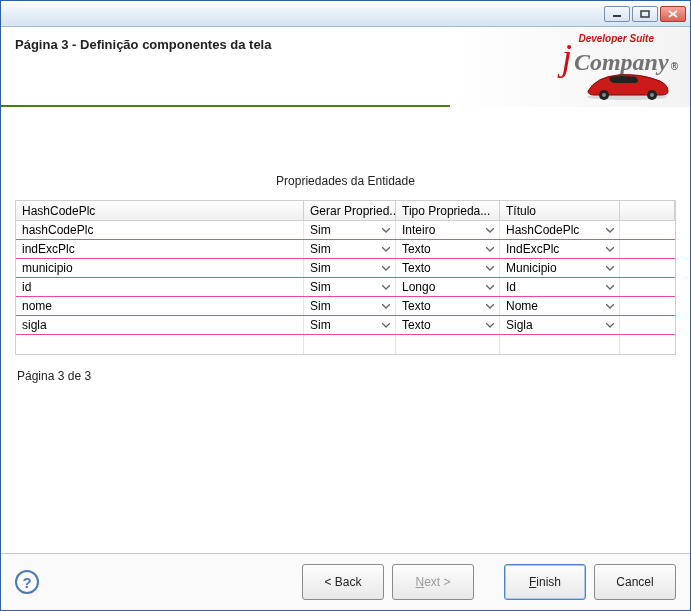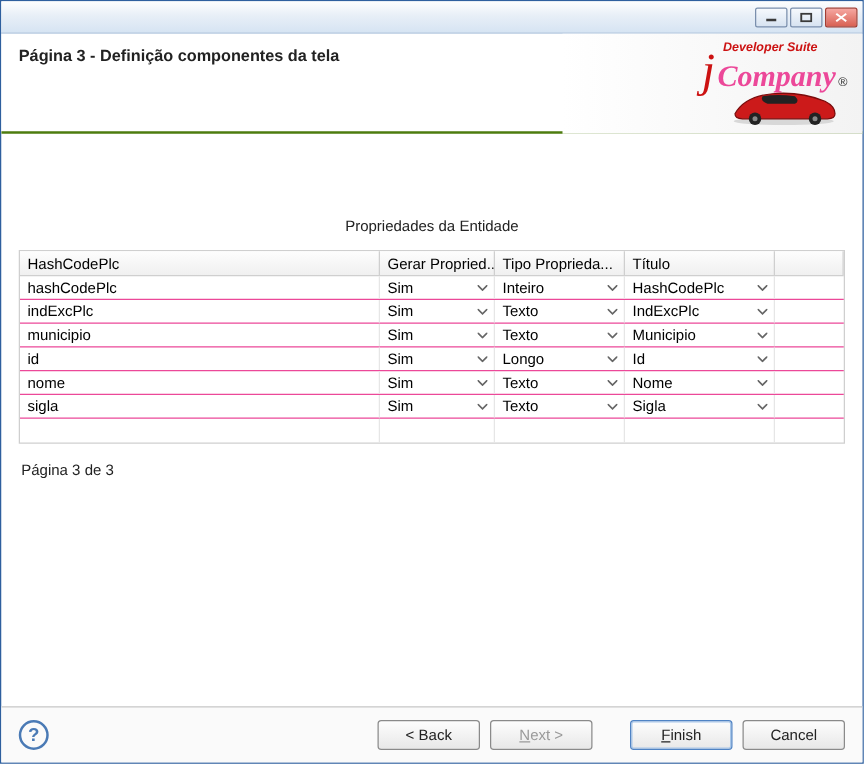--- a/index.html
+++ b/index.html
@@ -88,21 +88,21 @@
     font-size: 38px;
     font-style: italic;
     color: #cc1212;
     line-height: 0.7;
   }
   .logo-company {
     font-family: Georgia, serif;
     font-size: 24px;
     font-weight: bold;
     font-style: italic;
-    color: #ec4899;
+    color: #737373;
   }
   .logo-reg {
     font-size: 10px;
     color: #333;
     vertical-align: super;
   }
   .car { position: absolute; right: 6px; bottom: 0; }
   
   .content {
     flex: 1 1 auto;
@@ -170,21 +170,21 @@
     border: 2px solid #4a7ab5;
     border-radius: 50%;
     display: flex; align-items: center; justify-content: center;
     color: #4a7ab5;
     font-weight: bold;
     font-size: 15px;
   }
   .spacer { flex: 1; }
   .btn {
     min-width: 82px;
-    height: 24px;
+    height: 36px;
     border: 1px solid #8a8a8a;
     border-radius: 3px;
     background: linear-gradient(#fdfdfd, #e8e8e8);
     display: flex;
     align-items: center;
     justify-content: center;
     padding: 0 10px;
     color: #222;
   }
   .btn.disabled { color: #9a9a9a; }

